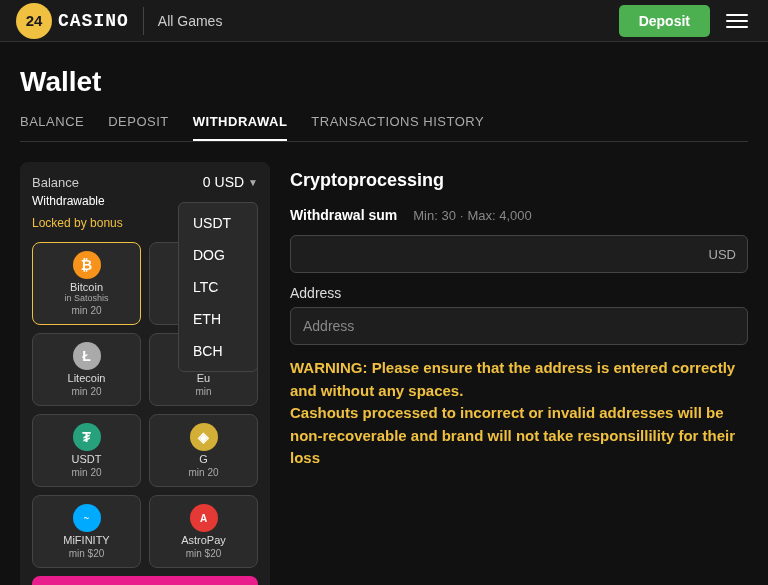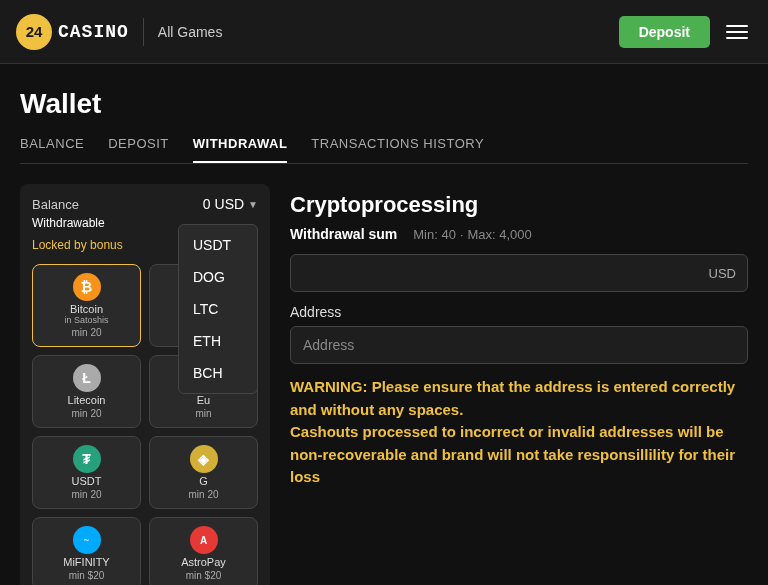--- a/index.html
+++ b/index.html
@@ -12,21 +12,21 @@
       overflow-x: hidden;
     }
 
     
     .header {
       display: flex;
       align-items: center;
       justify-content: space-between;
       background: #1a1a1a;
       padding: 0 16px;
-      height: 64px;
+      height: 42px;
       border-bottom: 1px solid #333;
     }
     .header-left {
       display: flex;
       align-items: center;
       gap: 14px;
     }
     .logo {
       display: flex;
       align-items: center;
@@ -271,24 +271,24 @@
       min-height: 60px;
       grid-column: 1 / -1;
     }
 
     
     .right-panel {
       flex: 1;
       padding: 8px 0;
     }
     .section-title {
-      font-size: 22px;
-      font-weight: bold;
-      color: #fff;
-      margin-bottom: 8px;
+      font-size: 18px;
+      font-weight: bold;
+      color: #fff;
+      margin-bottom: 16px;
     }
     .field-row {
       display: flex;
       align-items: center;
       gap: 16px;
       margin-bottom: 12px;
     }
     .field-label {
       font-size: 14px;
       font-weight: bold;
@@ -460,21 +460,21 @@
         </div>
 
       </div>
     </div>
 
     <div class="right-panel">
       <div class="section-title">Cryptoprocessing</div>
 
       <div class="field-row">
         <span class="field-label">Withdrawal sum</span>
-        <span class="field-hint">Min: 40 · Max: 4,000</span>
+        <span class="field-hint">Min: 30 · Max: 4,000</span>
       </div>
 
       <div class="input-wrapper">
         <input class="input-field" type="text" placeholder="" style="">
         <span class="input-suffix">USD</span>
       </div>
 
       <div class="address-label">Address</div>
       <input class="address-input" type="text" placeholder="Address" style="">
 

